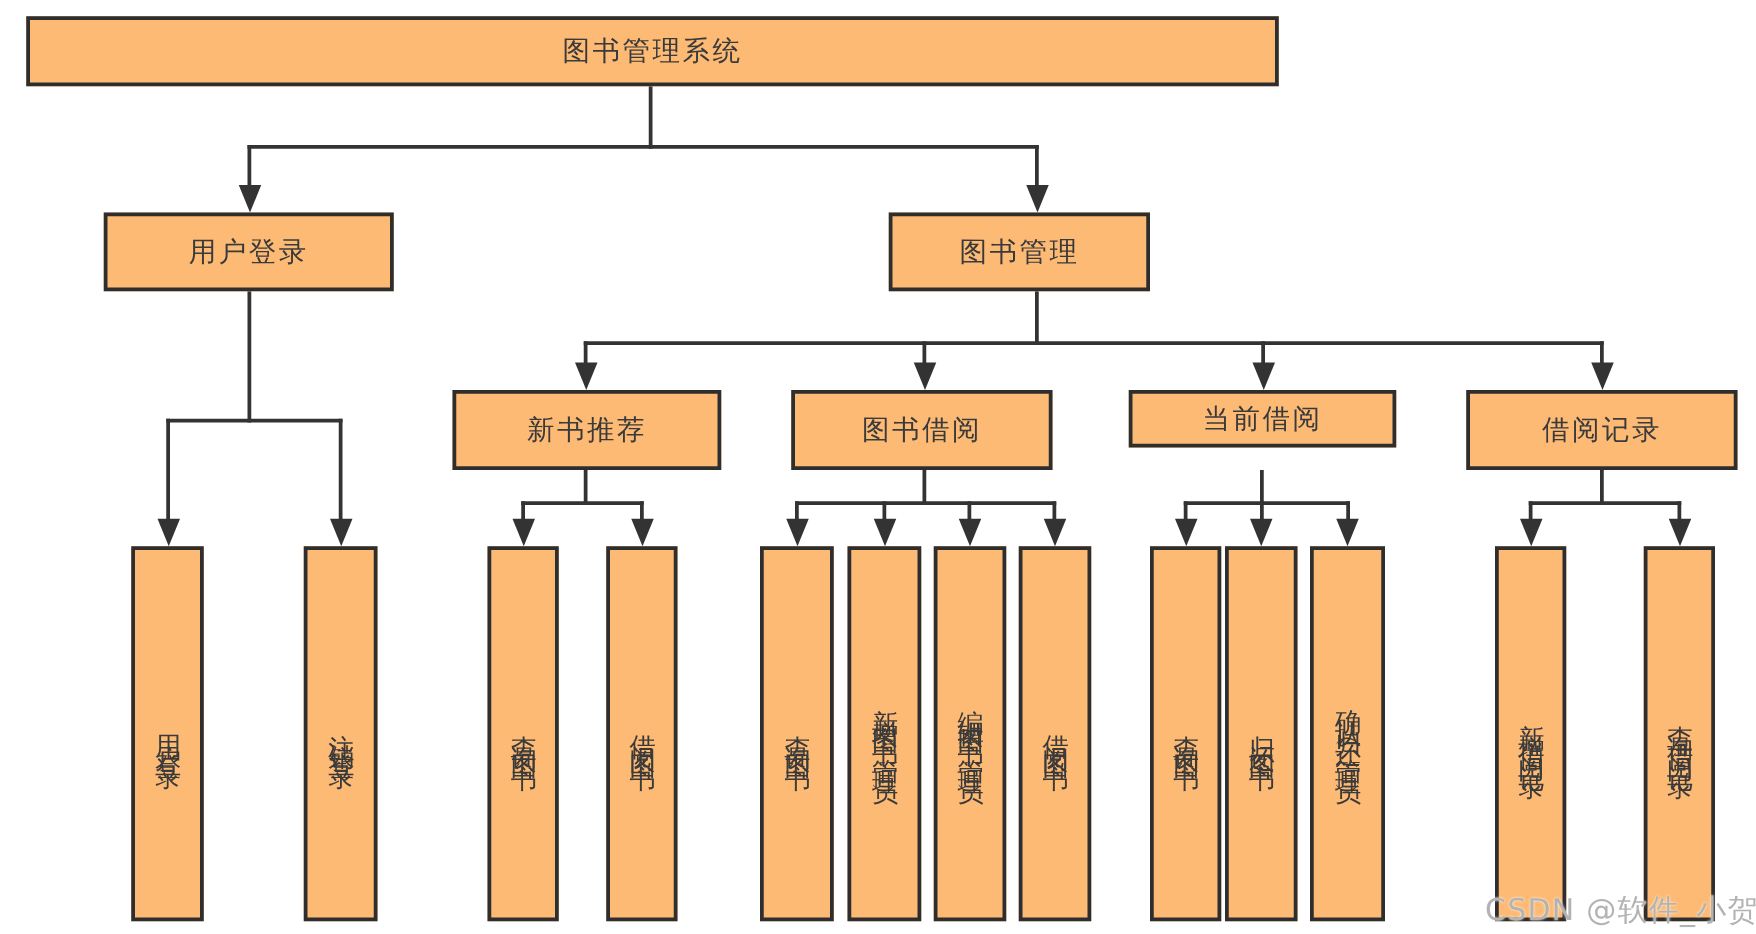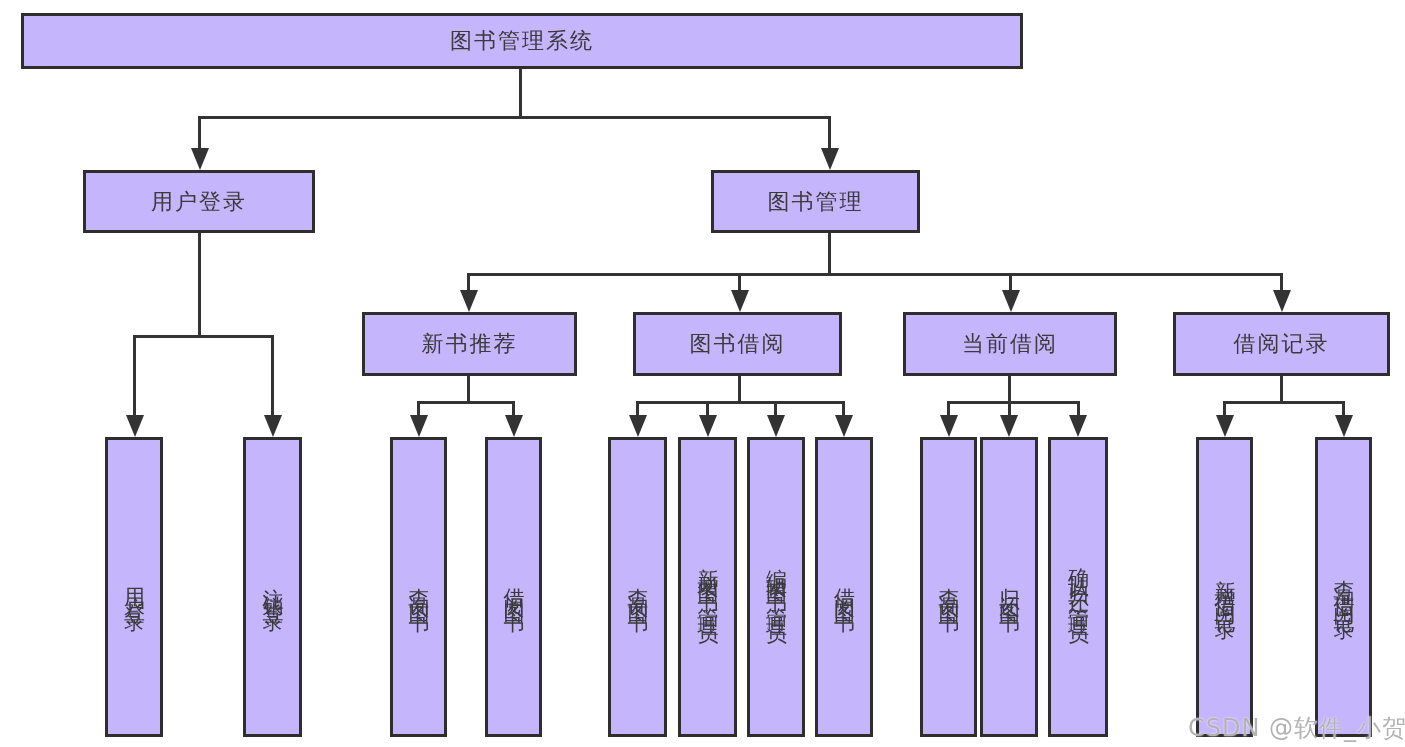--- a/index.html
+++ b/index.html
@@ -2,21 +2,21 @@
 <html><head>
 <meta charset="utf-8">
 <style>
   html,body { margin:0; padding:0; background:#ffffff; }
   #stage {
     position:relative; width:1405px; height:747px; background:#ffffff;
     font-family:"DejaVu Sans","Liberation Sans",sans-serif; overflow:hidden;
   }
   .box {
     position:absolute; box-sizing:border-box;
-    border:3px solid #2e2e2e; background:#c4b5fd;
+    border:3px solid #2e2e2e; background:#fdba74;
     display:flex; align-items:center; justify-content:center;
     color:#3a3a3a; z-index:2;
   }
   .box.h .lbl { font-size:22px; letter-spacing:2px; white-space:nowrap; }
   .box.leaf .lbl {
     writing-mode:vertical-rl; text-orientation:mixed;
     font-size:21px; letter-spacing:8px; line-height:1;
   }
   .vline { position:absolute; width:3px; background:#333333; z-index:1; }
   .hline { position:absolute; height:3px; background:#333333; z-index:1; }
@@ -71,21 +71,21 @@
   <div class="arr" style="left:1001.5px; top:290px;"></div>
   <div class="vline" style="left:1280px; top:273px; height:22px;"></div>
   <div class="arr" style="left:1272.5px; top:290px;"></div>
 
   <div class="box h" style="left:633px; top:312px; width:209px; height:64px;">
     <span class="lbl">图书借阅</span>
   </div>
   <div class="box h" style="left:362px; top:312px; width:215px; height:64px;">
     <span class="lbl">新书推荐</span>
   </div>
-  <div class="box h" style="left:903px; top:312px; width:214px; height:64px;">
+  <div class="box h" style="left:903px; top:312px; width:214px; height:46px;">
     <span class="lbl">当前借阅</span>
   </div>
   <div class="box h" style="left:1173px; top:312px; width:217px; height:64px;">
     <span class="lbl">借阅记录</span>
   </div>
 
   <div class="vline" style="left:467px; top:376px; height:28px;"></div>
   <div class="hline" style="left:417px; top:401px; width:98px;"></div>
   <div class="vline" style="left:417px; top:401px; height:18px;"></div>
   <div class="arr" style="left:409.5px; top:415px;"></div>

